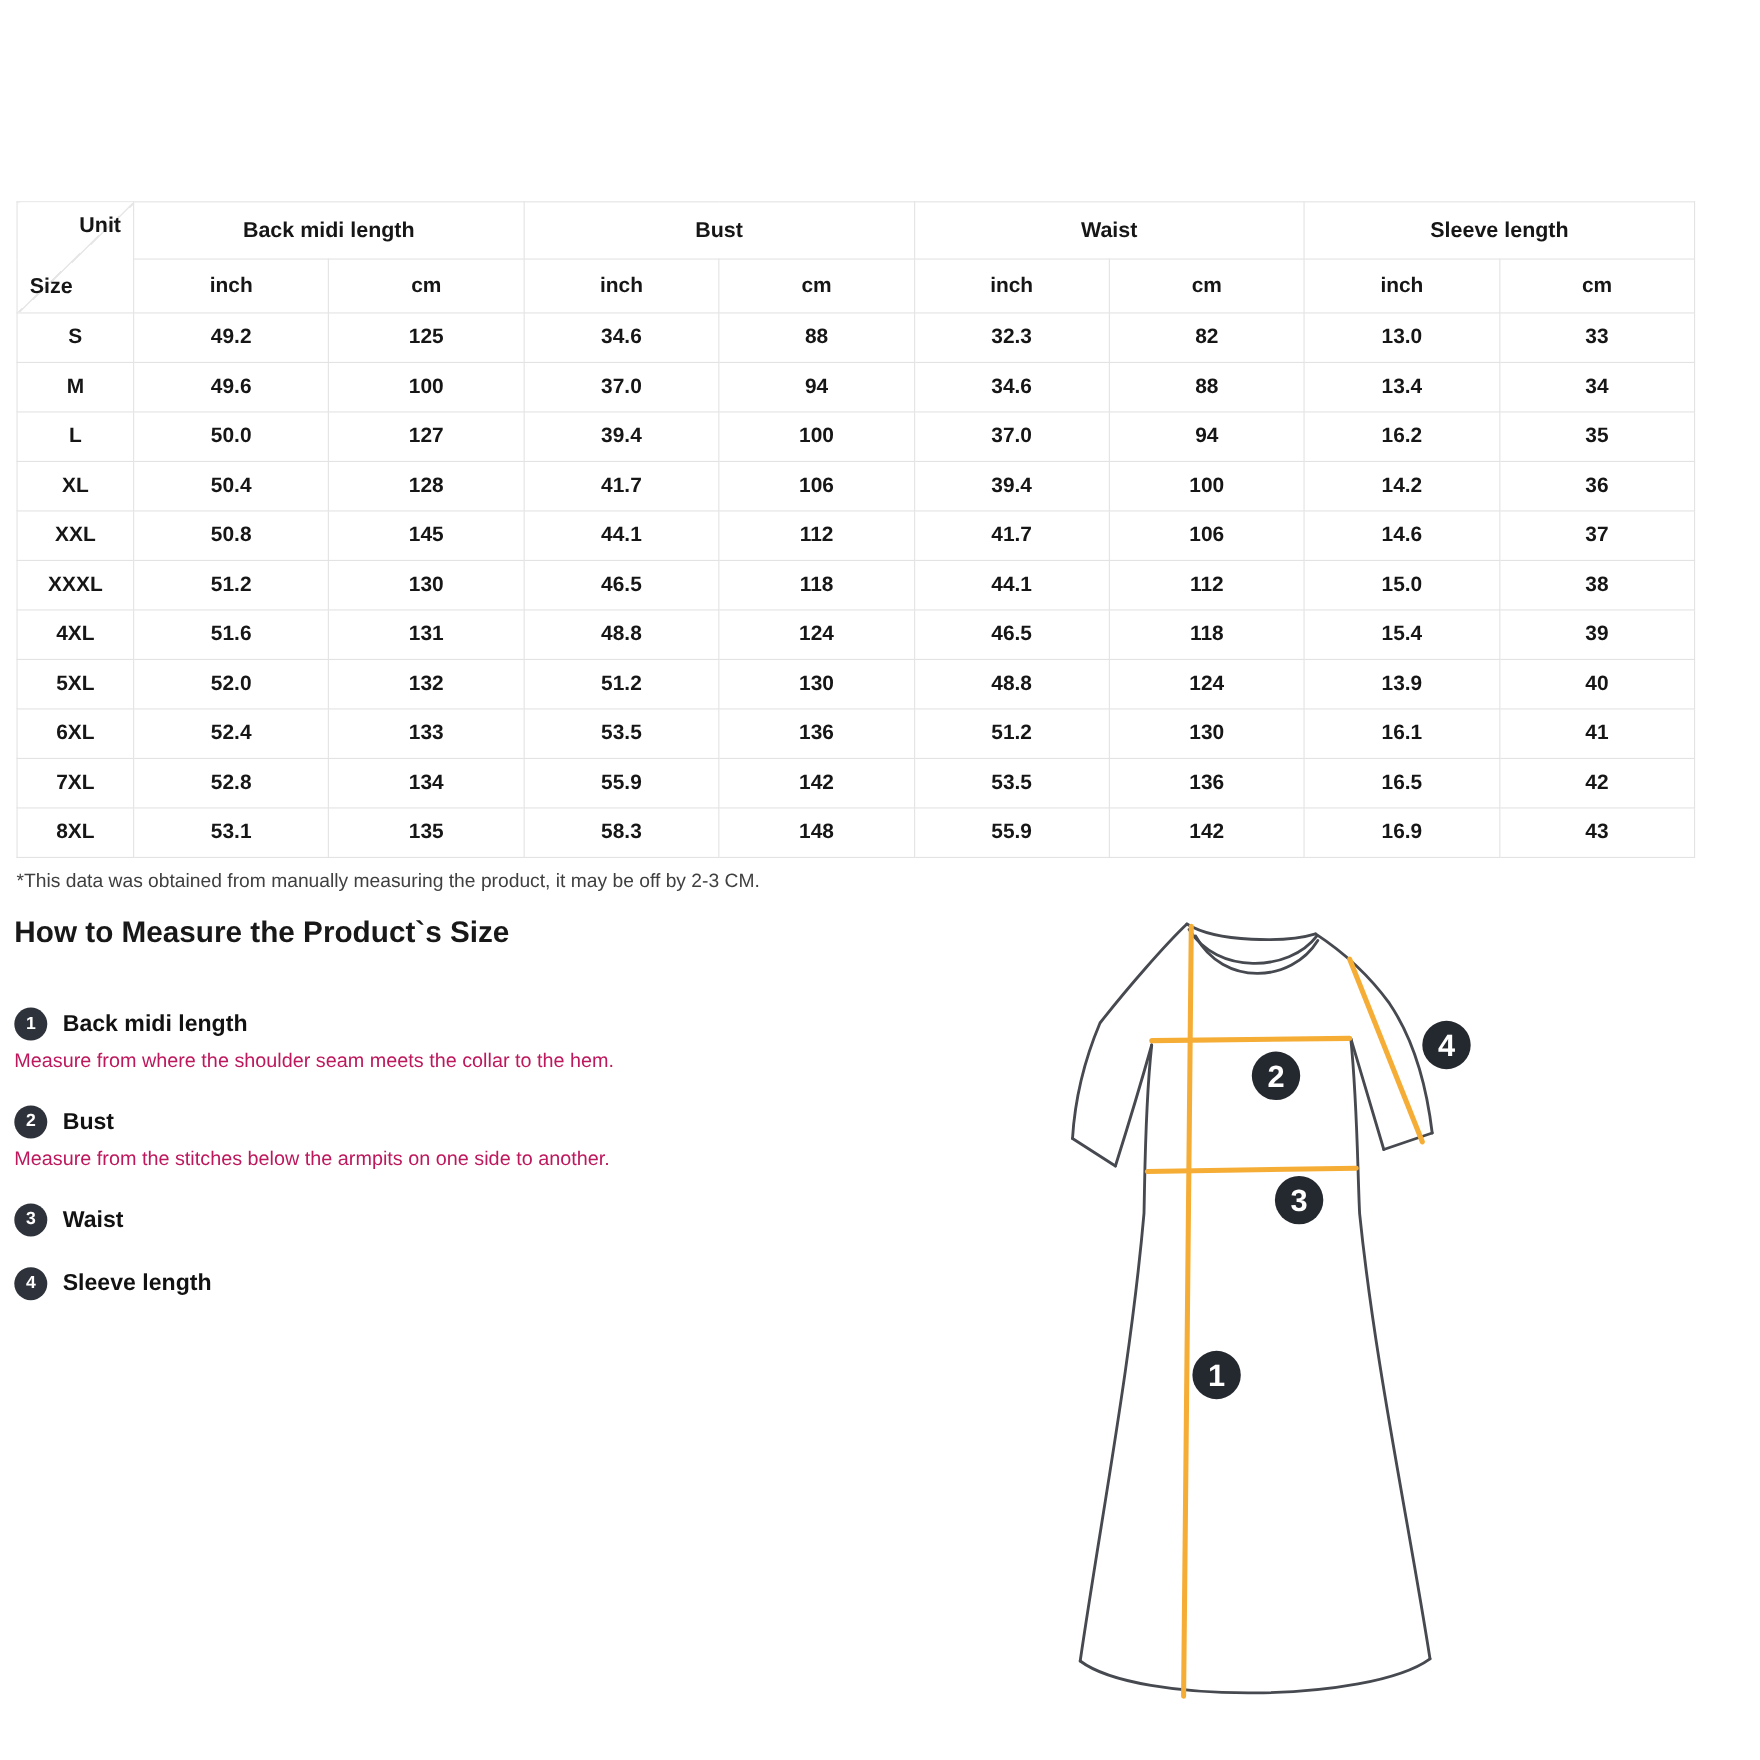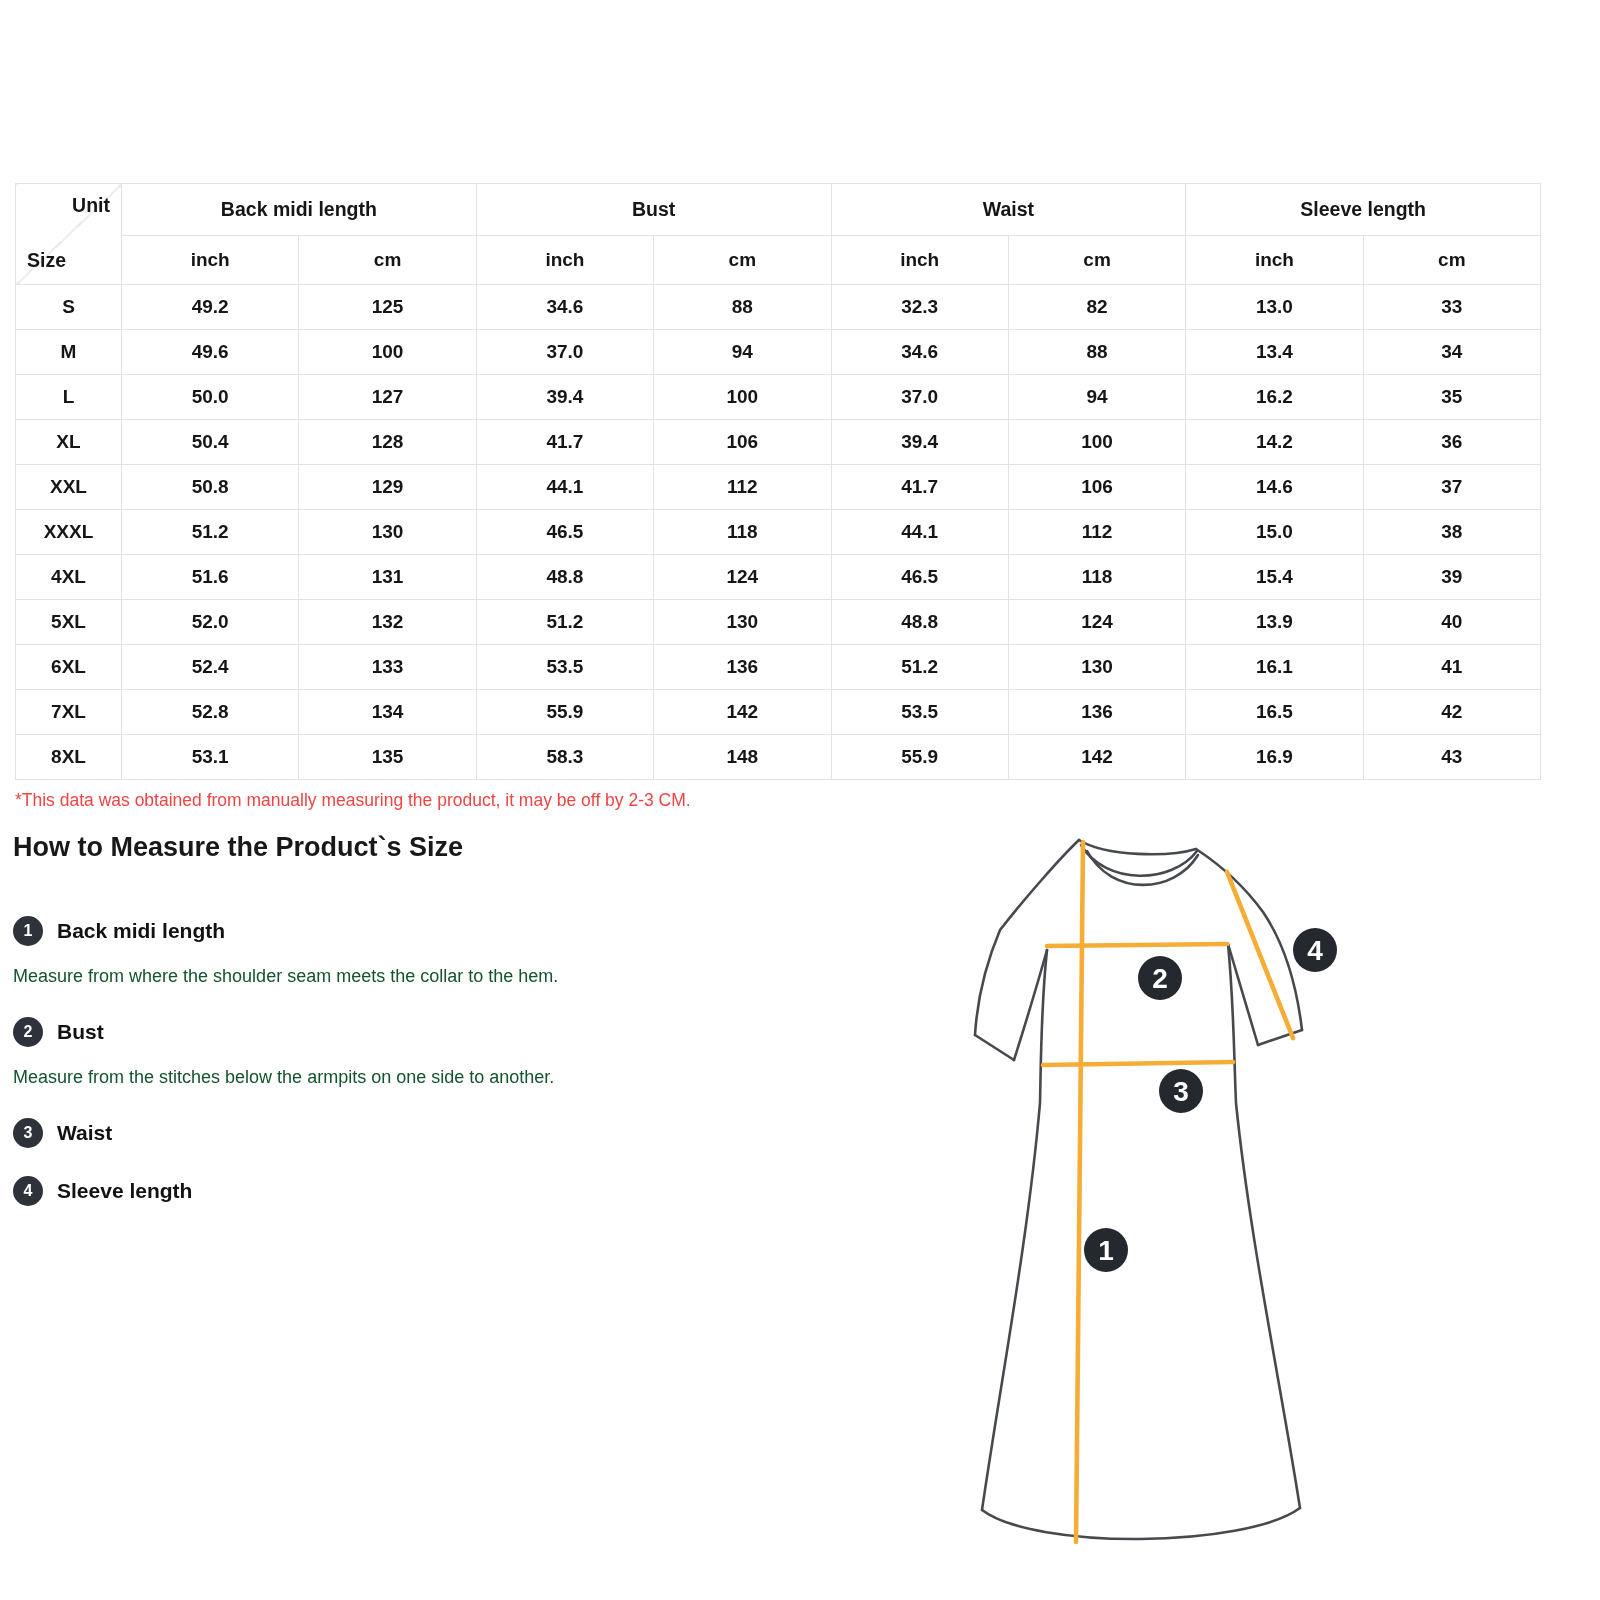--- a/index.html
+++ b/index.html
@@ -39,21 +39,21 @@
         #e6e6e6 calc(50% - 0.8px),
         #e6e6e6 calc(50% + 0.8px),
         transparent calc(50% + 0.8px)) #fff !important;
   }
   .corner-unit { position: absolute; top: 10px; right: 11px; }
   .corner-size { position: absolute; bottom: 12px; left: 11px; }
 
   
   .footnote {
     position: absolute; left: 15px; top: 790px;
-    font-size: 17.5px; color: #ef4444;
+    font-size: 17.5px; color: #404040;
   }
 
   
   .measure-heading {
     position: absolute; left: 13px; top: 832px;
     font-size: 27px; font-weight: bold; color: #181818;
   }
   .measure-sections {
     position: absolute; left: 13px; top: 915px;
     width: 558px;
@@ -62,22 +62,22 @@
   .m-title-row { display: flex; align-items: center; gap: 14px; height: 31px; }
   .m-badge {
     width: 30px; height: 30px; border-radius: 50%;
     background: #2e333b; color: #ffffff;
     font-size: 16px; font-weight: bold;
     display: flex; align-items: center; justify-content: center;
     flex: 0 0 auto;
   }
   .m-title { font-size: 21px; font-weight: bold; color: #121212; }
   .m-desc {
-    margin-top: 17px;
-    font-size: 18px; line-height: 26px; color: #14532d;
+    margin-top: 5px;
+    font-size: 18px; line-height: 26px; color: #be185d;
     word-break: break-all;
   }
 
   
   .dress-diagram { position: absolute; left: 900px; top: 800px; }
   .outline { stroke: #46494f; stroke-width: 2.6; fill: none; stroke-linecap: round; stroke-linejoin: round; }
   .mline { stroke-width: 4.6; fill: none; stroke-linecap: round; }
   .marker-num { fill: #ffffff; font-family: "Liberation Sans", sans-serif; font-size: 28px; font-weight: bold; text-anchor: middle; }
 </style>
 </head>
@@ -161,21 +161,21 @@
         <td>41.7</td>
         <td>106</td>
         <td>39.4</td>
         <td>100</td>
         <td>14.2</td>
         <td>36</td>
       </tr>
       <tr>
         <th>XXL</th>
         <td>50.8</td>
-        <td>129</td>
+        <td>145</td>
         <td>44.1</td>
         <td>112</td>
         <td>41.7</td>
         <td>106</td>
         <td>14.6</td>
         <td>37</td>
       </tr>
       <tr>
         <th>XXXL</th>
         <td>51.2</td>

